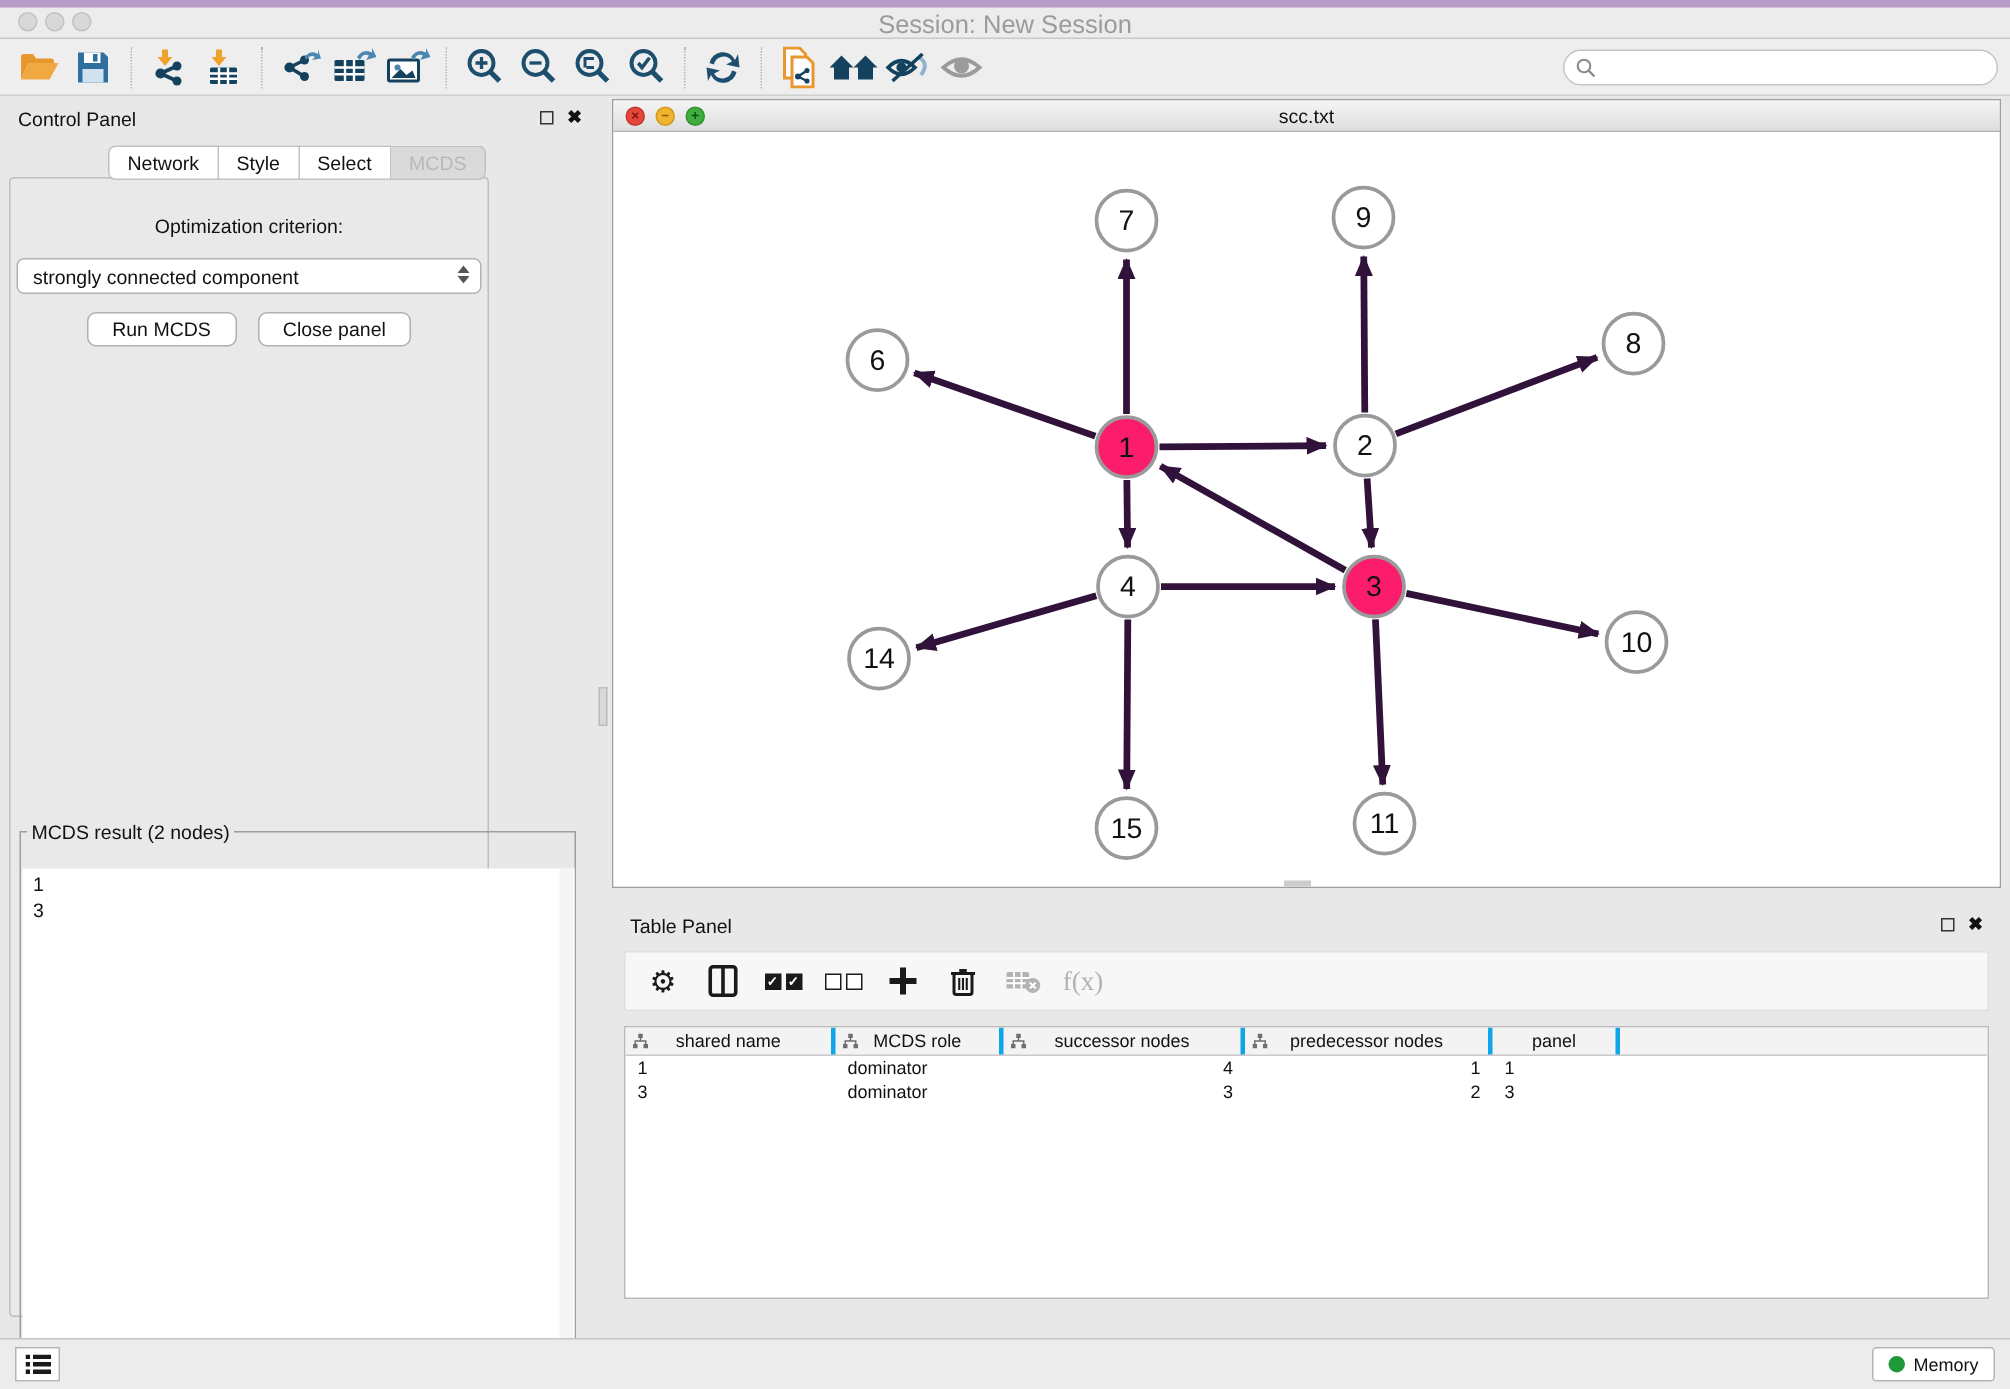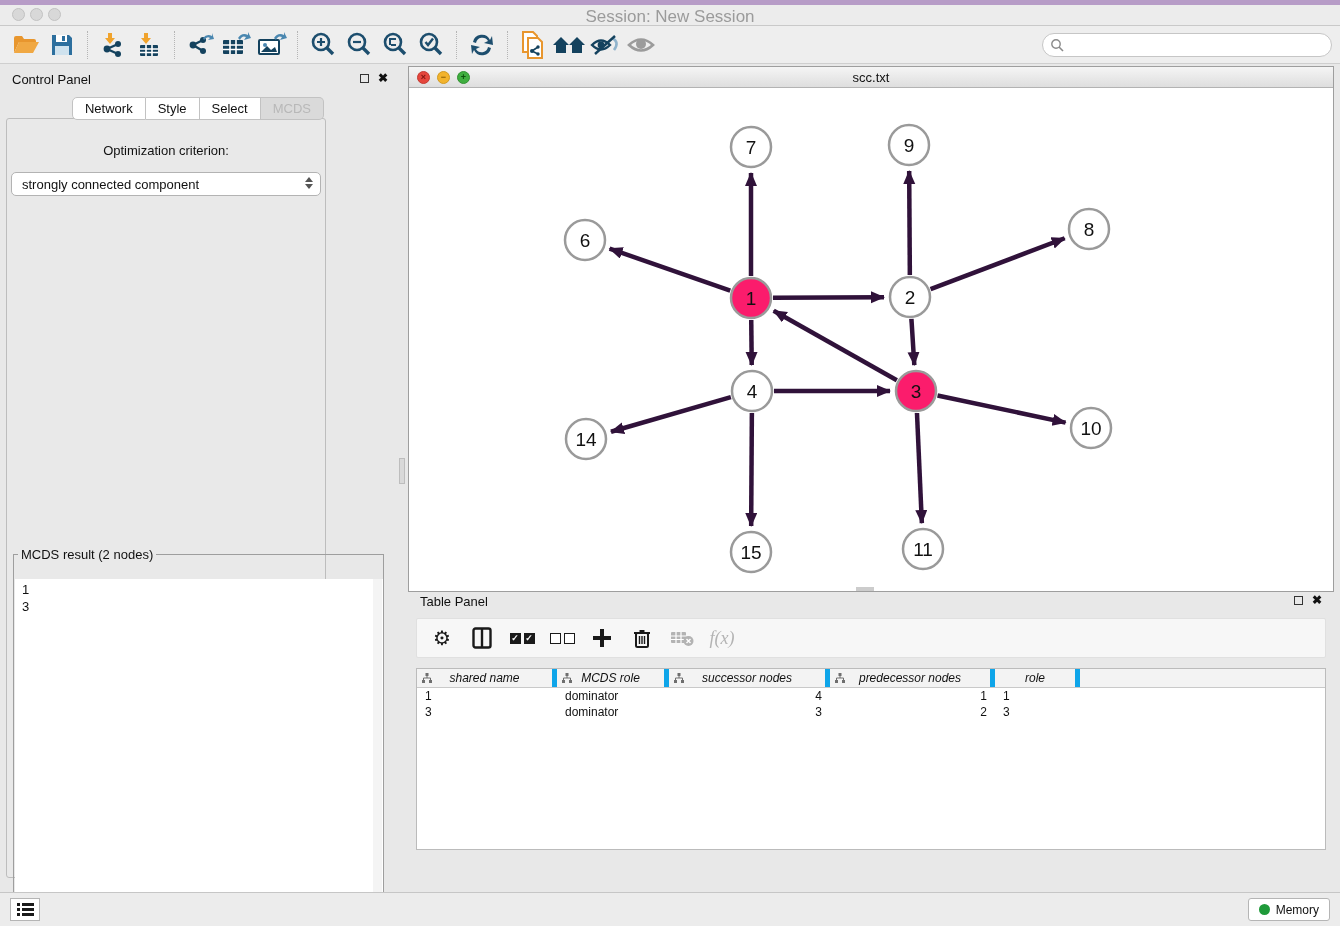--- a/index.html
+++ b/index.html
@@ -72,36 +72,36 @@
   .net-title { position:absolute; width:100%; text-align:center; top:3px; font-size:13px; color:#111; }
   .light { position:absolute; top:4px; width:13px; height:13px; border-radius:50%; font-size:9px; font-weight:bold;
     display:flex; align-items:center; justify-content:center; line-height:1; }
   .light.red { left:8px; background:#e5463c; border:1px solid #c43a32; color:#7e1410; }
   .light.yellow { left:28px; background:#f2b32d; border:1px solid #d29a21; color:#8a5f08; }
   .light.green { left:48px; background:#3fae3f; border:1px solid #339133; color:#0c520c; }
   .net-canvas { position:relative; width:100%; height:503px; background:#ffffff; }
   .hscroll-grip { position:absolute; left:447px; bottom:0px; width:18px; height:4px; background:#cccccc; }
 
   
-  .table-panel { position:absolute; top:588px; left:408px; width:926px; height:292px; }
+  .table-panel { position:absolute; top:604px; left:408px; width:926px; height:292px; }
   .tp-toolbar { position:absolute; top:30px; left:8px; width:910px; height:40px; background:#f7f7f7;
     border:1px solid #e0e0e0; border-radius:2px; display:flex; align-items:center; padding-left:12px; gap:14px; }
   .tico { display:flex; align-items:center; justify-content:center; width:26px; height:26px; }
   .gear { font-size:20px; color:#1a1a1a; }
-  .fx { font-family:"Liberation Serif", serif; font-style:italic; font-size:18px; color:#b3b3b3; }
+  .fx { font-family:"Liberation Serif", serif; font-size:18px; color:#b3b3b3; }
   .cb { width:11px; height:11px; display:inline-block; }
   .cb.checked { background:#1a1a1a; color:#ffffff; font-size:9px; font-weight:bold; text-align:center; line-height:11px; }
   .cb.empty { background:#ffffff; border:1.5px solid #1a1a1a; }
   .cbpair { display:flex; gap:3px; }
 
   .tp-table { position:absolute; top:80px; left:8px; width:910px; height:182px; background:#ffffff;
     border:1px solid #bbbbbb; overflow:hidden; }
   .thead { display:flex; height:19px; background:#f3f3f3; border-bottom:1px solid #c9c9c9; }
-  .th { position:relative; border-right:5px solid #0ea5e9; font-size:12px; color:#111;
-    display:flex; align-items:center; justify-content:center;font-style:italic; }
+  .th { position:relative; border-right:3px solid #0ea5e9; font-size:12px; color:#111;
+    display:flex; align-items:center; justify-content:center; }
   .th svg { position:absolute; left:5px; top:4px; }
   .trow { display:flex; height:16px; }
   .td { font-size:12px; color:#111; padding:0 8px; white-space:nowrap; overflow:hidden; line-height:16px; }
   .tp-tabs { position:absolute; top:262px; left:0; width:926px; display:flex; justify-content:center; }
 
   
   .statusbar { position:absolute; top:892px; left:0; width:1340px; height:34px; background:#ececec;
     border-top:1px solid #c6c6c6; }
   .list-btn { position:absolute; left:10px; top:5px; width:30px; height:23px; background:#ffffff;
     border:1px solid #b5b5b5; display:flex; align-items:center; justify-content:center; }
@@ -278,20 +278,24 @@
       <div class="tab sel">MCDS</div>
     </div>
   <div class="cp-body">
     <div class="opt-label">Optimization criterion:</div>
     <div class="combo">
       <span>strongly connected component</span>
       <span class="arrows">
           <span class="arr-up"></span>
           <span class="arr-dn"></span>
         </span>
+    </div>
+    <div class="btn-row">
+      <div class="btn">Run MCDS</div>
+      <div class="btn">Close panel</div>
     </div>
     <fieldset class="mcds-box">
       <legend>MCDS result (2 nodes)</legend>
       <div class="mcds-inner" id="mcds-lines">1
 3</div>
       <div class="mcds-scroll"></div>
     </fieldset>
   </div>
 </div>
 
@@ -476,21 +480,21 @@
             <g fill="#6e6e6e">
               <rect x="3.5" y="0" width="3" height="3"></rect>
               <rect x="0" y="7" width="3" height="3"></rect>
               <rect x="7" y="7" width="3" height="3"></rect>
             </g>
             <path d="M5 3 L5 5 M1.5 7 L1.5 5 L8.5 5 L8.5 7" stroke="#6e6e6e" stroke-width="1" fill="none"></path>
           </svg>
           <span>predecessor nodes</span>
         </div>
         <div class="th" style="width: 85px;">
-          <span>role</span>
+          <span>panel</span>
         </div>
       </div>
     <div id="tbody">
         <div class="trow">
           <div class="td" style="width: 140px; text-align: left;">1</div>
           <div class="td" style="width: 112px; text-align: left;">dominator</div>
           <div class="td" style="width: 161px; text-align: right;">4</div>
           <div class="td" style="width: 165px; text-align: right;">1</div>
           <div class="td" style="width: 85px; text-align: left;">1</div>
         </div>

